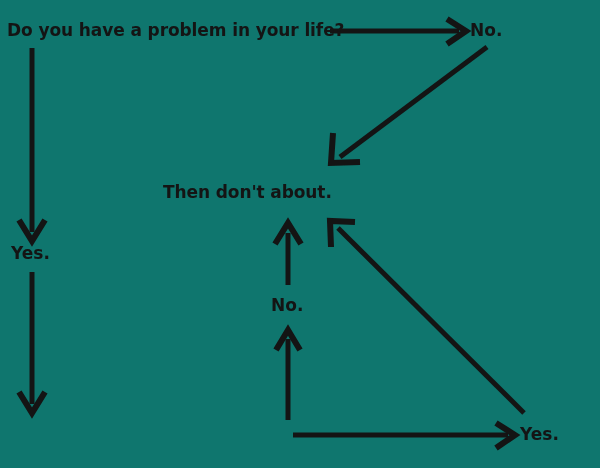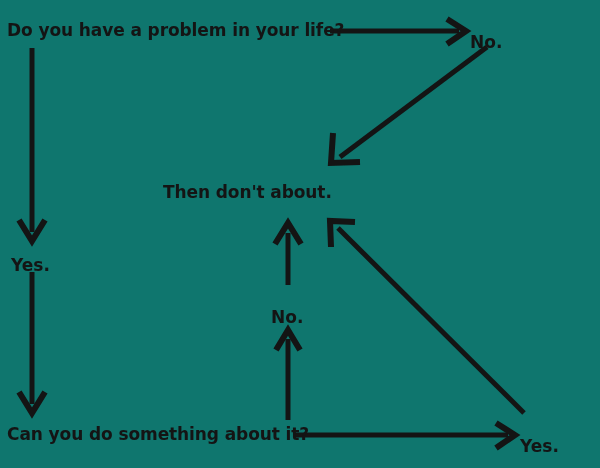--- a/index.html
+++ b/index.html
@@ -33,21 +33,20 @@
     letter-spacing: -0.1px;
   }
   .edge-label {
     position: absolute;
     color: #141414;
     font-family: "DejaVu Sans", "Liberation Sans", sans-serif;
     font-weight: bold;
     font-size: 17px;
     line-height: 20px;
     white-space: nowrap;
-    margin-top: 12px;
   }
   #label-question-problem { left: 7px;   top: 20px; }
   #label-no-top          { left: 470px; top: 20px; }
   #label-then-dont-worry { left: 163px; top: 182px; }
   #label-yes-left        { left: 11px;  top: 243px; }
   #label-no-middle       { left: 271px; top: 295px; }
   #label-question-do     { left: 7px;   top: 424px; }
   #label-yes-bottom      { left: 520px; top: 424px; }
 </style>
 </head>
@@ -101,17 +100,16 @@
   <div class="node-label" id="label-question-problem">Do you have a problem in your life?</div>
 
   <div class="edge-label" id="label-no-top">No.</div>
 
   <div class="node-label" id="label-then-dont-worry">Then don't about.</div>
 
   <div class="edge-label" id="label-yes-left">Yes.</div>
 
   <div class="edge-label" id="label-no-middle">No.</div>
 
-  <div class="node-label" id="label-question-do">Can you do something about it?</div>
 
   <div class="edge-label" id="label-yes-bottom">Yes.</div>
 
 </div>
 
 </body></html>

